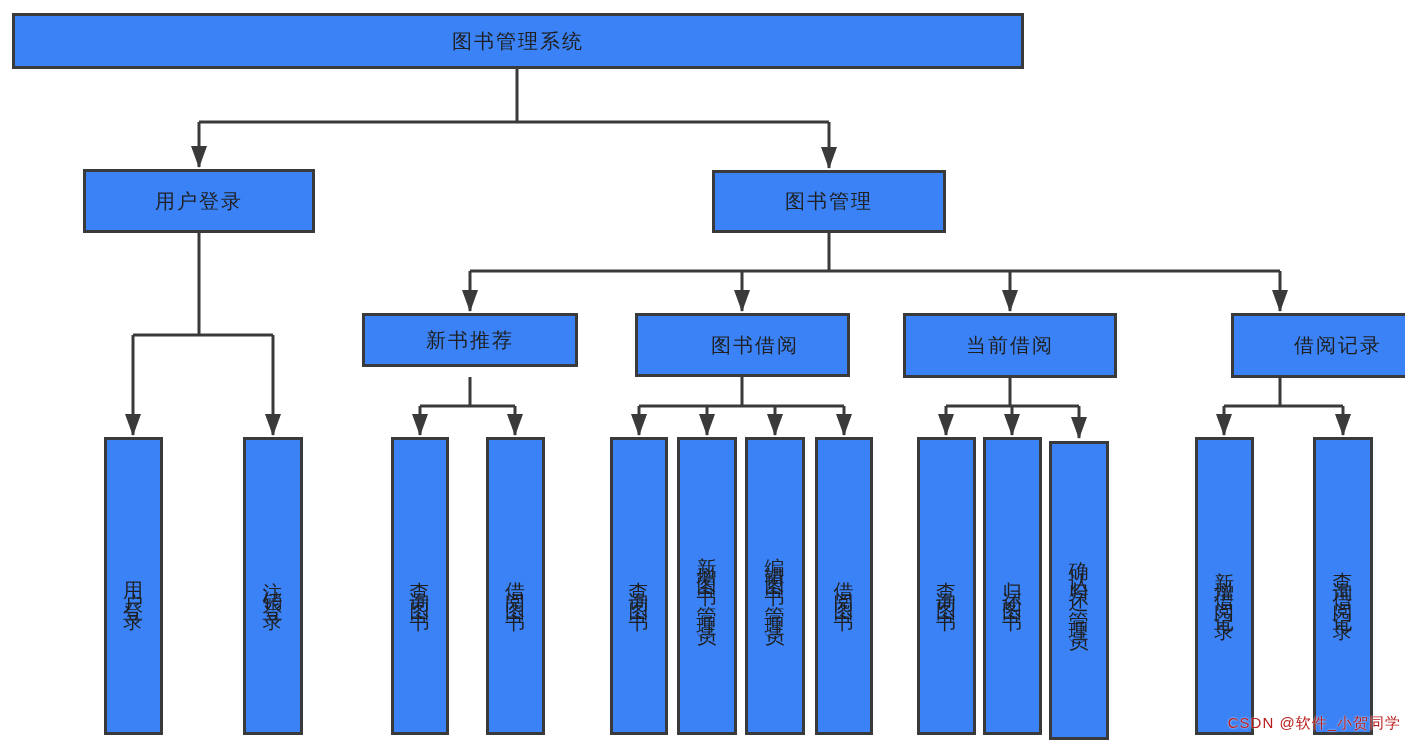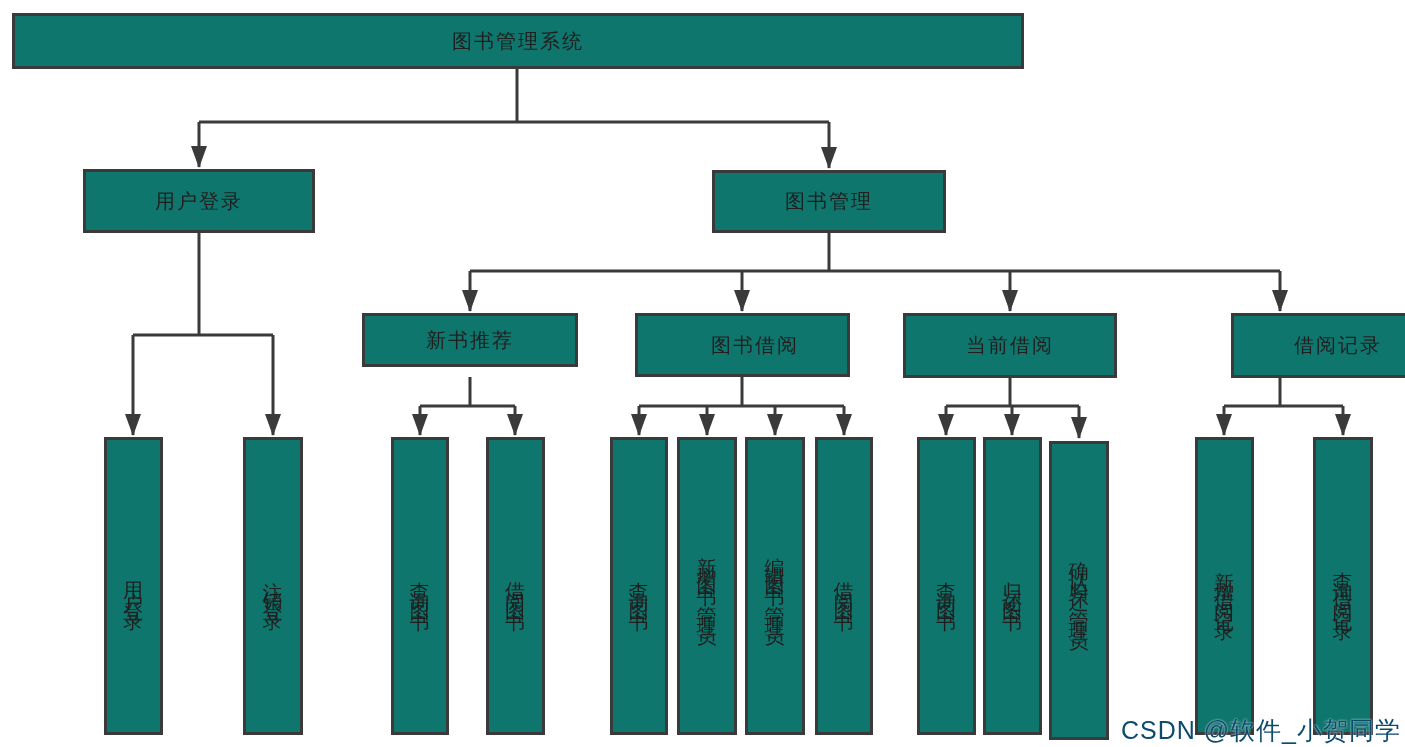--- a/index.html
+++ b/index.html
@@ -15,21 +15,21 @@
     overflow:hidden;
   }
   .connectors{
     position:absolute;left:0;top:0;width:1405px;height:747px;
     pointer-events:none;
   }
   .node{
     position:absolute;
     box-sizing:border-box;
     border:3px solid var(--line);
-    background:#0f766e;
+    background:#3b82f6;
     display:flex;
     align-items:center;
     justify-content:center;
   }
   .hnode{
     font-size:20px;
     letter-spacing:2px;
     white-space:nowrap;
   }
   .vnode span{
@@ -37,23 +37,23 @@
     text-orientation:mixed;
     font-size:20px;
     letter-spacing:10px;
     line-height:1.1;
     white-space:nowrap;
   }
   .watermark{
     position:absolute;
     right:4px;
     top:714px;
-    font-size:25px;
+    font-size:15px;
     letter-spacing:1px;
-    color:#0c4a6e;
+    color:#b91c1c;
     text-shadow:0 0 2px #ffffff;
     z-index:5;
     white-space:nowrap;
     text-align:right;
   }
 </style>
 </head>
 <body>
 
 <div class="canvas">

